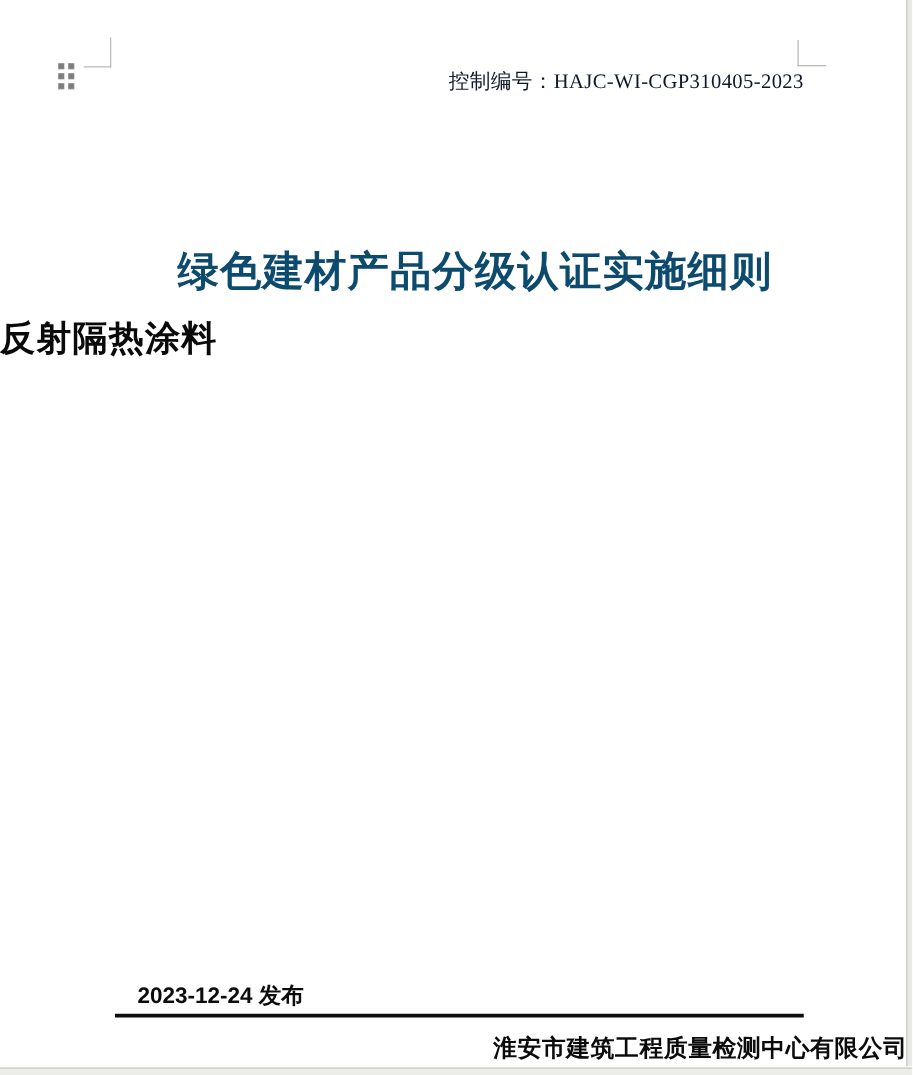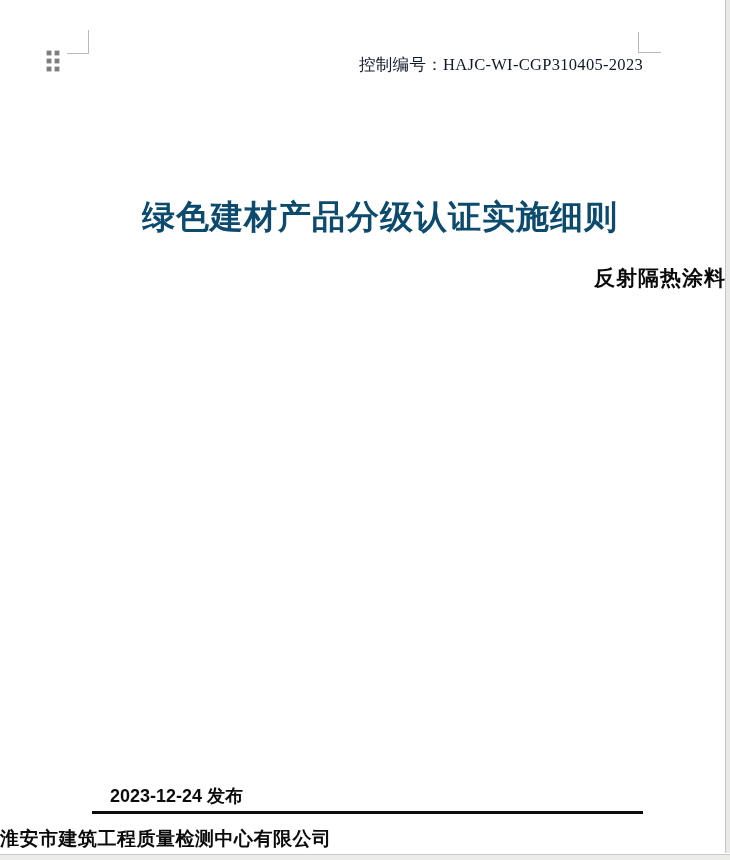--- a/index.html
+++ b/index.html
@@ -70,27 +70,26 @@
     font-size: 33px;
     font-weight: 700;
     letter-spacing: 1px;
     color: #0c4a6e;
     white-space: nowrap;
   }
   .title-line2 {
     position: absolute;
     top: 252px;
     left: 0; width: 726px;
-    text-align: right;
-    font-size: 21px;
+    text-align: left;
+    font-size: 28px;
     font-weight: 700;
     letter-spacing: 1px;
     color: #0a0a0a;
     white-space: nowrap;
-    margin-top: 12px;
   }
 
   
   .dates-row {
     position: absolute;
     top: 784px;
     left: 110px;
     right: 95px;
     display: flex;
     justify-content: flex-start;
@@ -104,21 +103,21 @@
     position: absolute;
     left: 92px; top: 811px;
     width: 551px; height: 3px;
     background: #0d0d0d;
   }
 
   .company-name {
     position: absolute;
     top: 826px;
     left: 0; width: 726px;
-    text-align: left;
+    text-align: right;
     font-size: 19px;
     font-weight: 700;
     letter-spacing: 0.5px;
     color: #0b0b0b;
     white-space: nowrap;
   }
 
   
   .v-strip {
     position: absolute;

